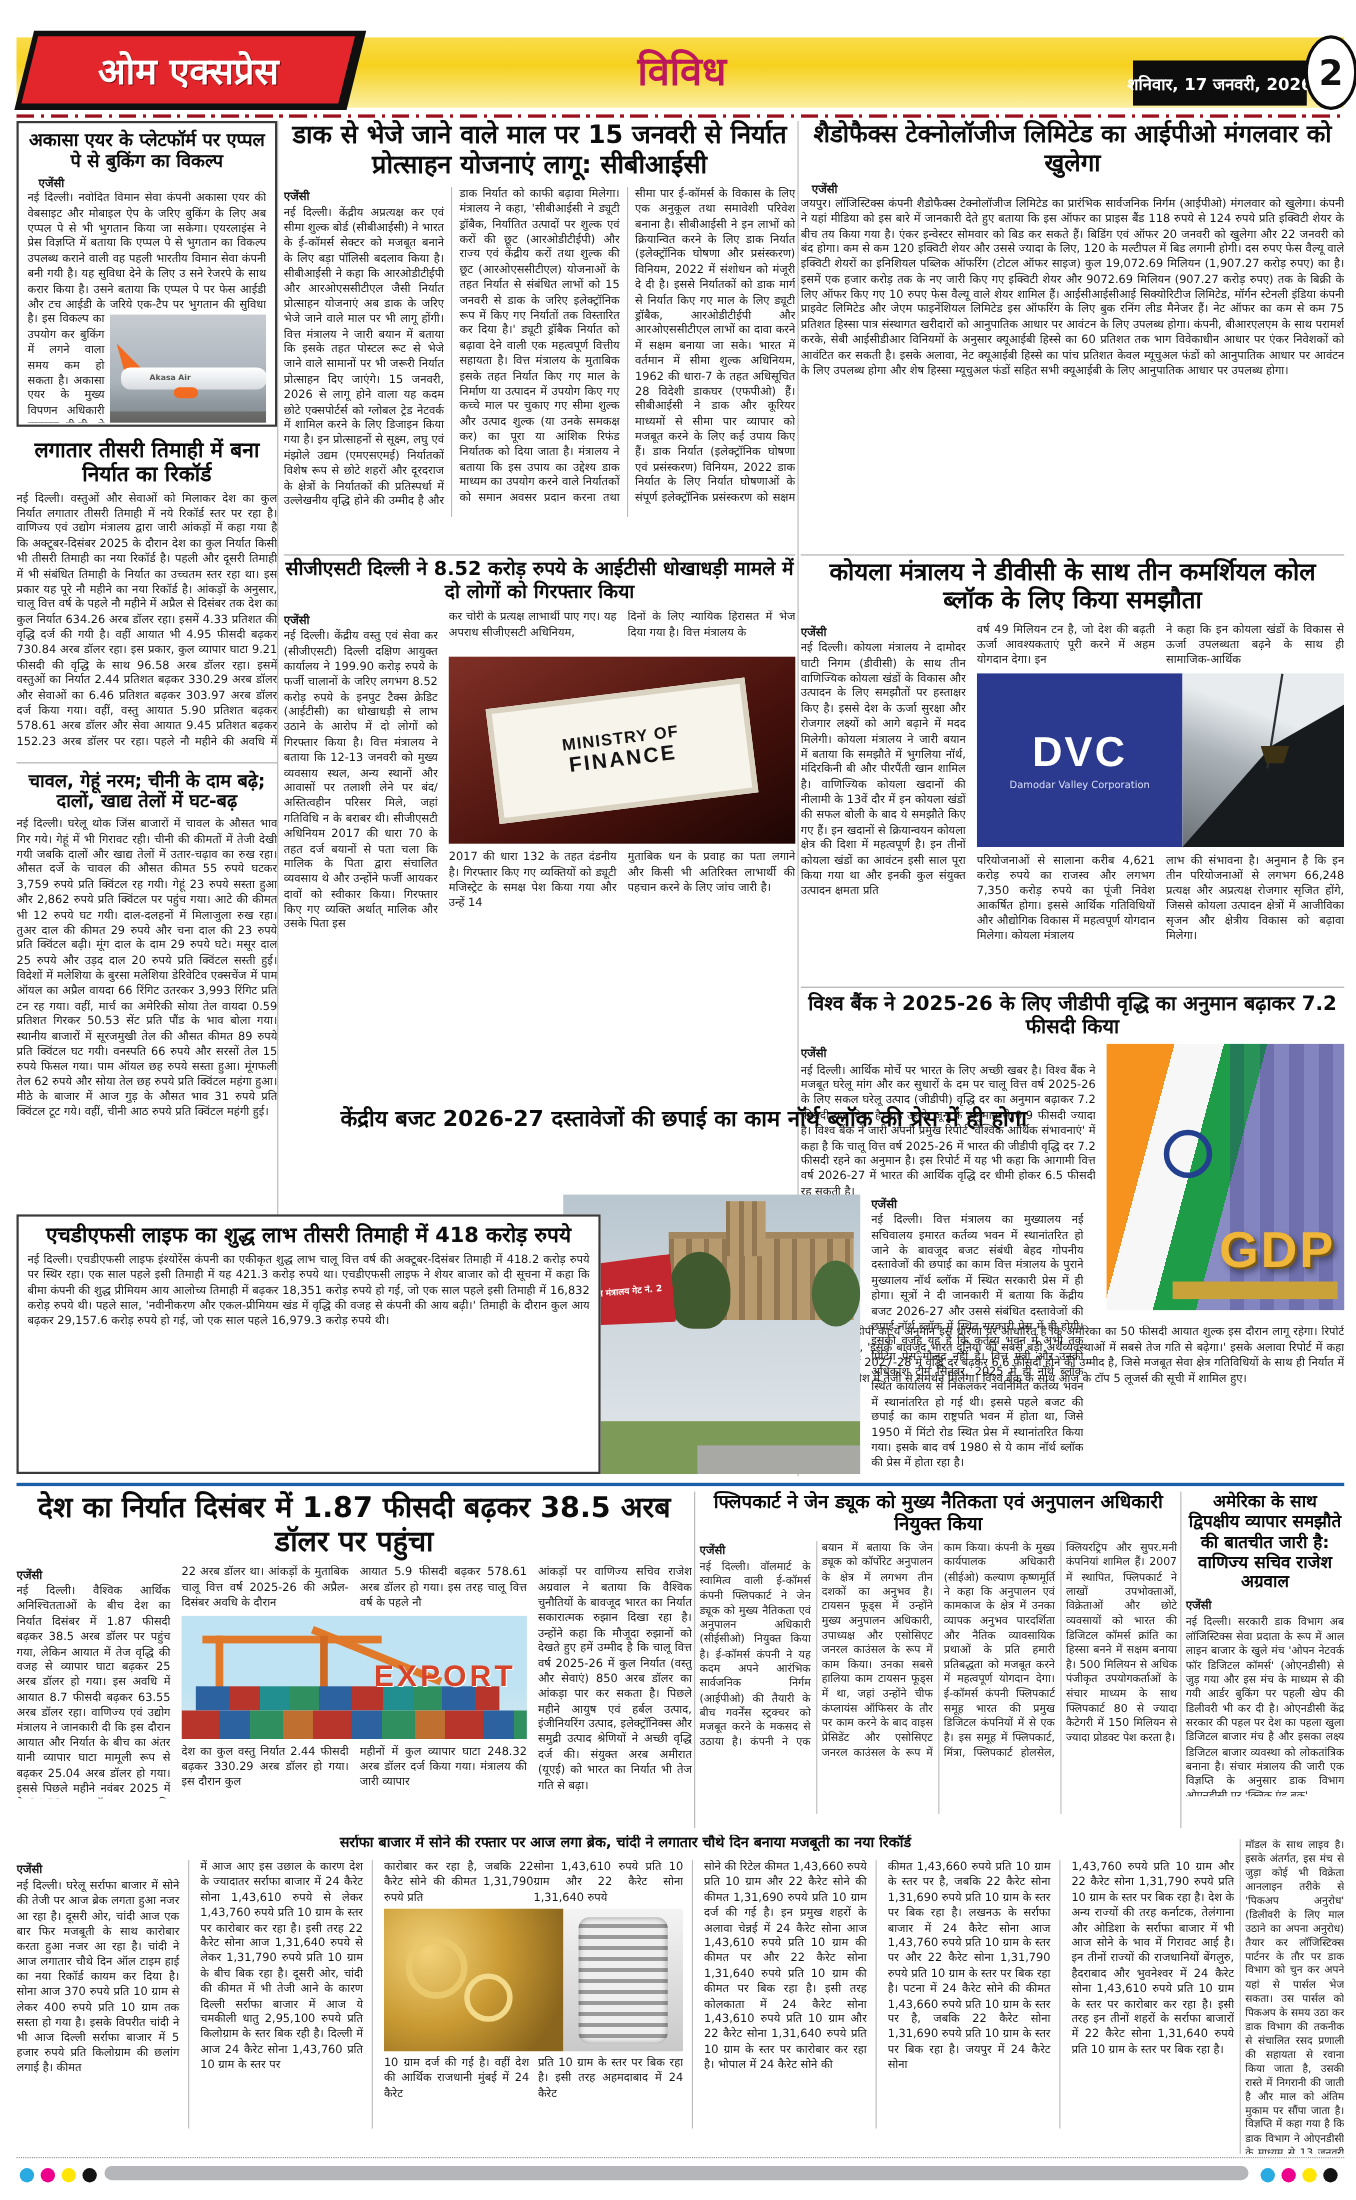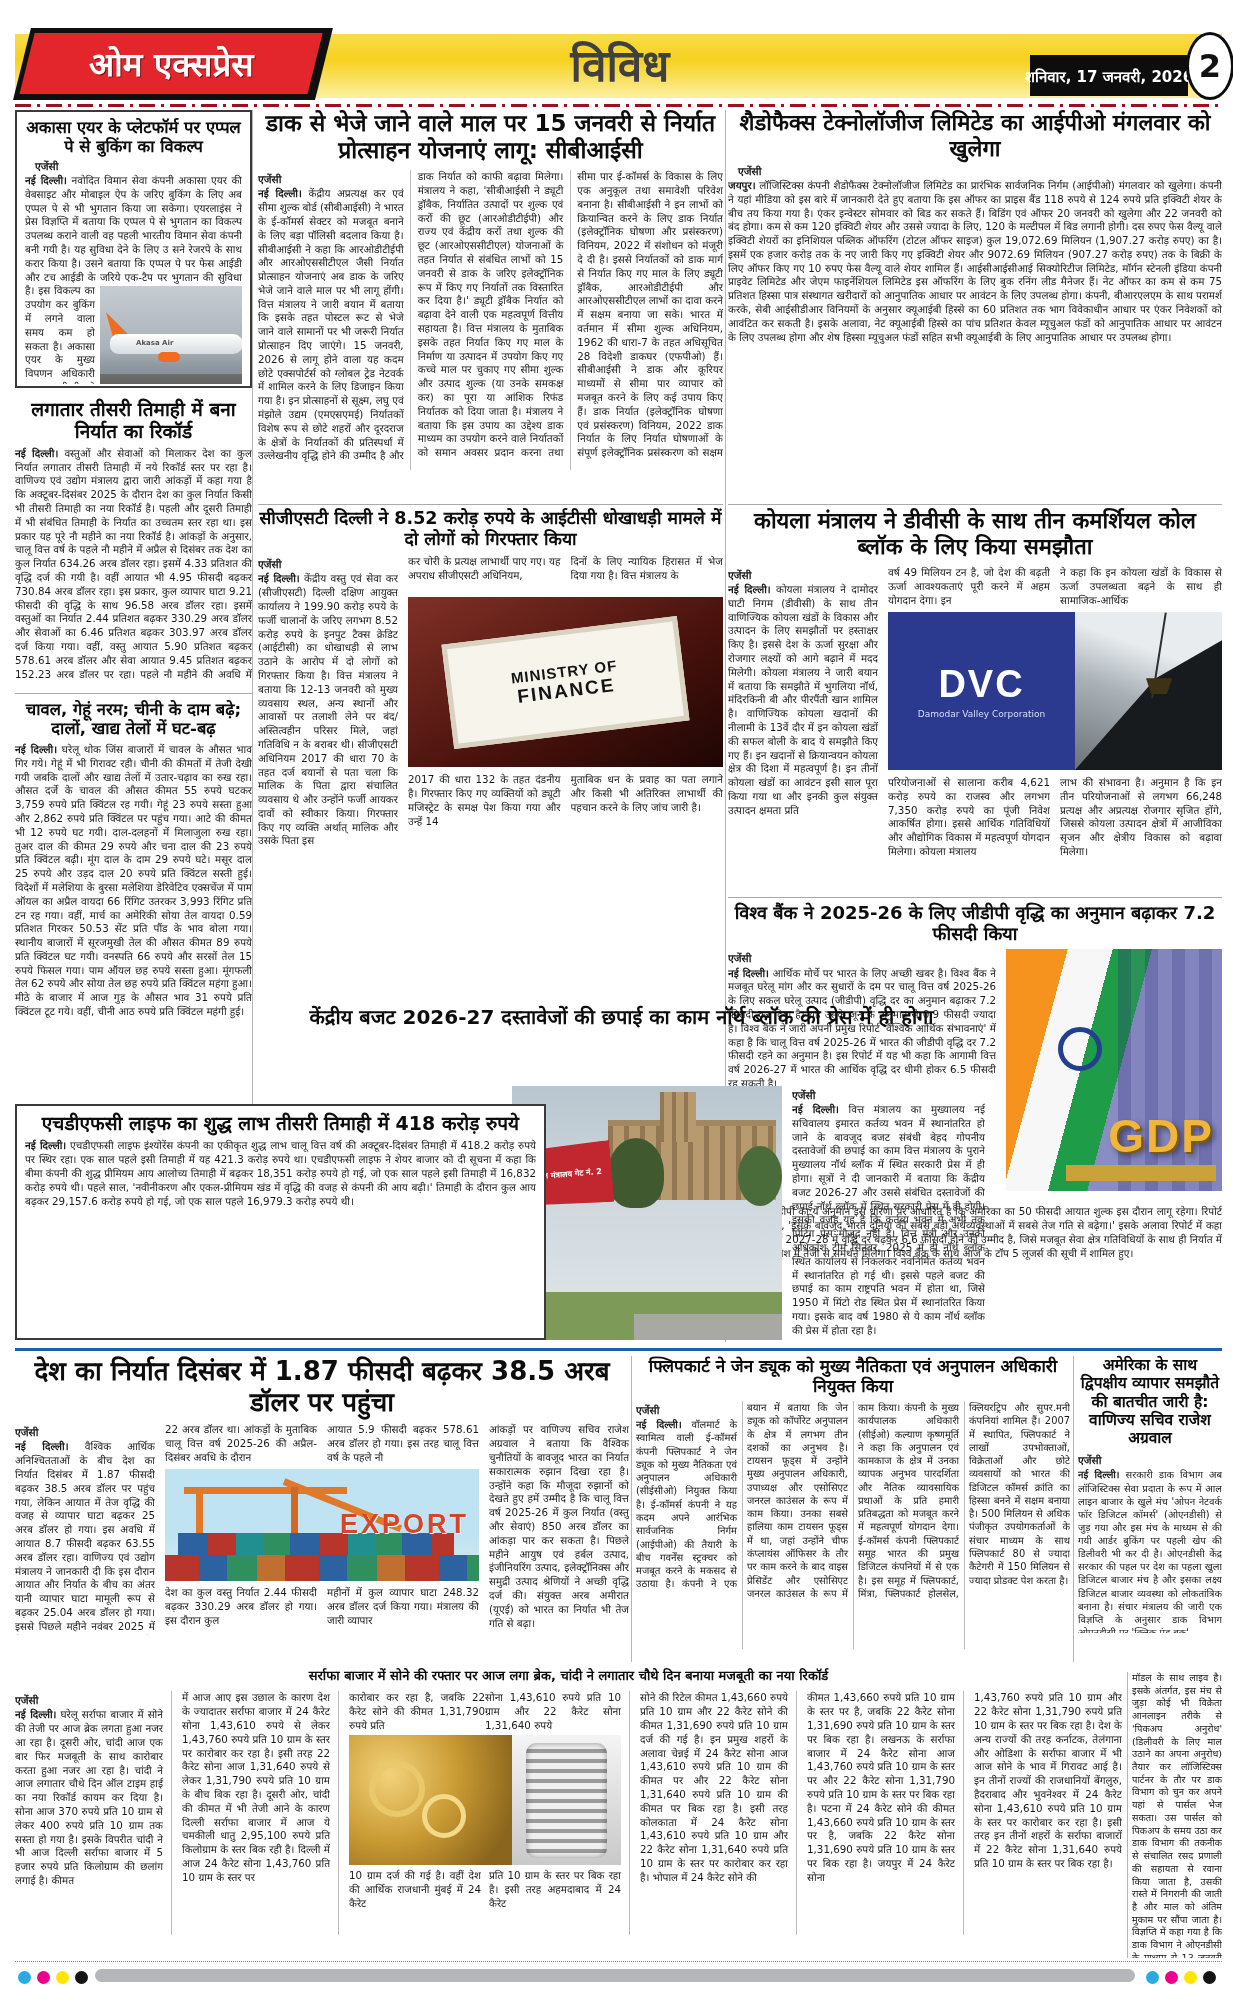--- a/index.html
+++ b/index.html
@@ -6,31 +6,31 @@
   #page{position:relative;width:1233px;height:2000px;background:#ffffff;margin:0 auto;
         font-family:"DejaVu Sans","Liberation Sans",sans-serif;color:#1a1a1a;overflow:hidden;}
   .abs{position:absolute;}
   
   .mh-band{left:15px;top:34px;width:1207px;height:64px;
      background:linear-gradient(180deg,#f9dc4a,#f6d11e 40%,#fcf0a3 100%);}
   .mh-logo-outer{left:13px;top:28px;width:302px;height:72px;background:#101010;transform:skewX(-14deg);transform-origin:bottom left;}
   .mh-logo-inner{position:absolute;left:5px;top:5px;right:9px;bottom:6px;background:#e2262c;
      display:flex;align-items:center;justify-content:center;}
   .mh-logo-text{transform:skewX(14deg);color:#fff;font-size:33px;font-weight:900;white-space:nowrap;text-shadow:1px 1px 0 #7a0b0f;}
-  .mh-title{left:420px;top:36px;width:400px;height:60px;text-align:center;font-size:44px;font-weight:900;color:#404040;line-height:60px;}
+  .mh-title{left:420px;top:36px;width:400px;height:60px;text-align:center;font-size:36px;font-weight:900;color:#be185d;line-height:60px;}
   .mh-datebox{left:1030px;top:55px;width:158px;height:41px;background:#0d0d0d;color:#fff;
      display:flex;align-items:center;justify-content:center;font-size:15px;font-weight:bold;white-space:nowrap;}
   .mh-circle{left:1186px;top:32px;width:42px;height:62px;background:#fff;border:3px solid #0d0d0d;border-radius:50%;
      display:flex;align-items:center;justify-content:center;font-size:32px;font-weight:900;color:#111;}
   .rule-dashdot{left:15px;top:104px;width:1207px;height:3px;
      background:repeating-linear-gradient(90deg,#9b111e 0 16px,transparent 16px 22px,#9b111e 22px 25px,transparent 25px 31px);}
   
   .hl{font-weight:900;color:#0d0d0d;text-align:center;line-height:1.18;}
   .byline{font-weight:bold;font-size:10.5px;margin:2px 0 1px 10px;}
-  .dl{font-weight:bold;}
+  .dl{font-weight:normal;}
   .body{font-size:10.3px;line-height:1.34;text-align:justify;overflow:hidden;}
   .boxed{border:2px solid #3a3a3a;padding:6px 8px;box-sizing:border-box;background:#fff;}
   .vrule{width:1px;background:#b5b5b5;}
   .hrule{height:1px;background:#aaa;}
   .bluerule{height:3px;background:#1b5fa8;}
   .cols3{column-count:3;column-gap:14px;column-rule:1px solid #bbb;}
   .cols4{column-count:4;column-gap:10px;column-rule:1px solid #bbb;}
   .grid-img{overflow:hidden;position:relative;}
   p{margin:0;}
   

